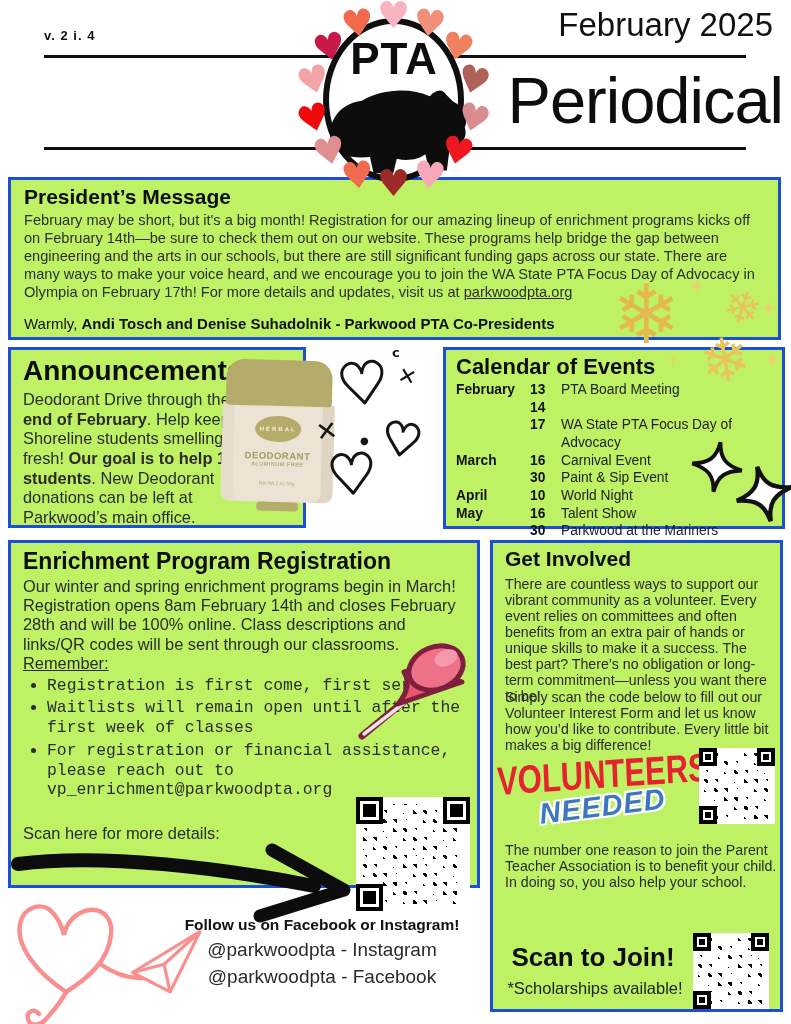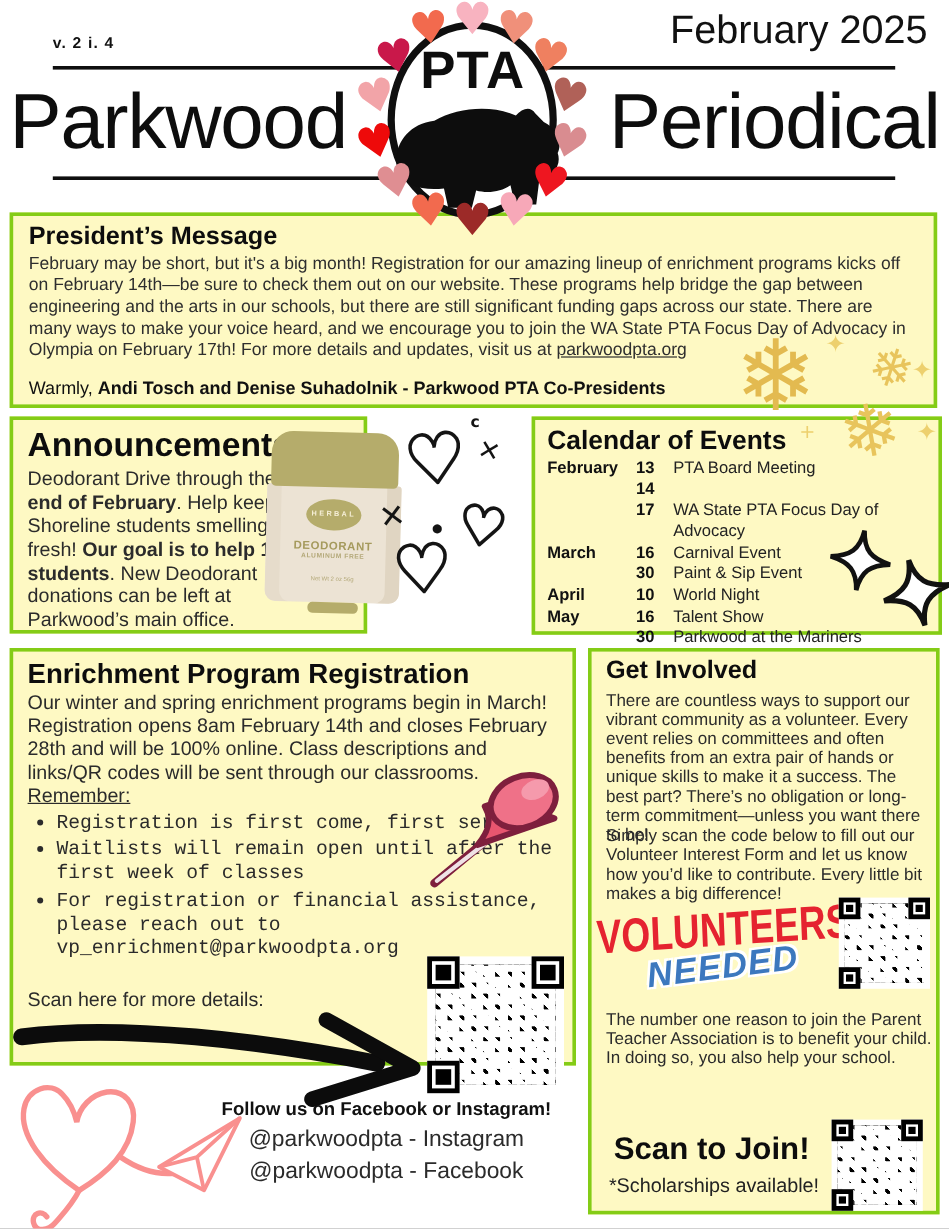--- a/index.html
+++ b/index.html
@@ -18,21 +18,21 @@
   .masthead { position:absolute; top:63px; font-size:65px; font-weight:400; color:#0d0d0d; letter-spacing:-1px; }
   .masthead.left { left:8px; }
   .masthead.right { right:8px; }
   
   .logo { position:absolute; left:299px; top:-4px; width:190px; height:212px; z-index:7; }
   .logo-ring { position:absolute; left:24px; top:22px; width:141px; height:164px; border:6px solid #0f0f0f; border-radius:50%; background:#fff; }
   .logo-pta { position:absolute; left:0; top:38px; width:100%; text-align:center; font-size:44px; font-weight:800; color:#0d0d0d; letter-spacing:1px; }
   .logo-mascot { position:absolute; left:20px; top:90px; width:152px; height:92px; }
   .logo-heart { position:absolute; font-family:"DejaVu Sans", sans-serif; font-size:37px; line-height:1; }
   
-  .box { position:absolute; border:3px solid #84cc16; background:#fef9c3; }
+  .box { position:absolute; border:3px solid #1d4ed8; background:#bef264; }
   .box h2 { color:#0d0d0d; }
   #president { left:8px; top:177px; width:773px; height:163px; padding:5px 13px; z-index:2; }
   #president h2 { font-size:21px; margin-bottom:2px; }
   #president p.body { font-size:14.6px; line-height:1.24; color:#2e2e2e; }
   #president a { color:#2e2e2e; text-decoration:underline; }
   #president .signoff { margin-top:14px; font-size:15px; color:#111; }
   #announcements { left:8px; top:347px; width:298px; height:181px; padding:5px 12px; z-index:2; }
   #announcements h2 { font-size:28px; margin-bottom:3px; }
   #announcements p { font-size:16.4px; line-height:1.2; width:232px; color:#2b2b2b; }
   #calendar { left:443px; top:347px; width:342px; height:182px; padding:4px 10px; z-index:2; }
@@ -91,21 +91,20 @@
 </style>
 </head>
 <body>
 
 <div class="page">
 
   <div class="issue">v. 2 i. 4</div>
   <div class="date">February 2025</div>
   <div class="rule top"></div>
   <div class="rule bottom"></div>
-  <h1 class="masthead left">Parkwood</h1>
   <h1 class="masthead right">Periodical</h1>
 
   <div class="logo">
     <div class="logo-ring"></div>
     <div class="logo-pta">PTA</div>
     <svg class="logo-mascot" viewBox="0 0 170 100">
       <path fill="#0d0d0d" d="M14 62 C8 40 22 18 48 15 C70 2 102 0 124 10 C130 3 138 1 142 8 L150 16 C162 22 168 34 163 45 C167 57 158 67 146 69 L143 93 L123 93 L119 75 C111 81 98 83 87 80 L83 96 L61 96 L57 78 C37 80 20 76 14 62 Z"></path>
     </svg>
 
   <span class="logo-heart" style="left: 78px; top: 1px; color: rgb(248, 179, 192); transform: rotate(9.79717e-16deg);">♥</span>

